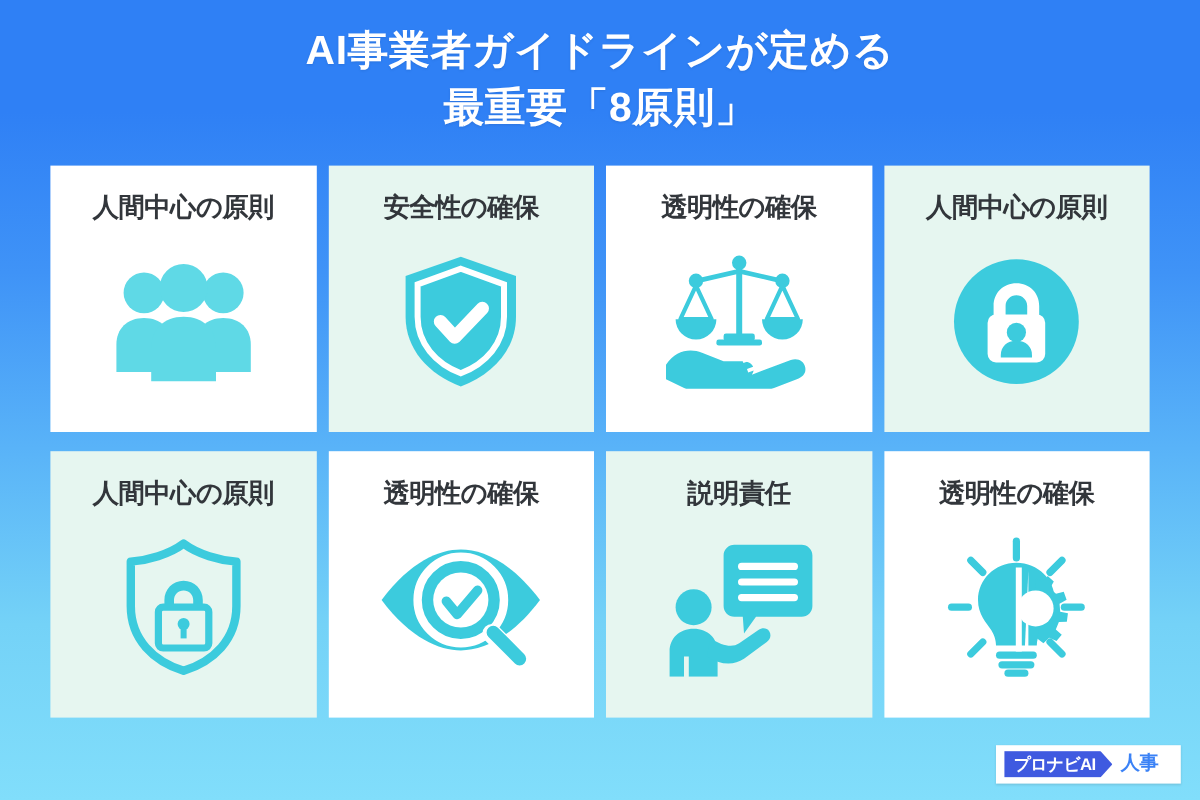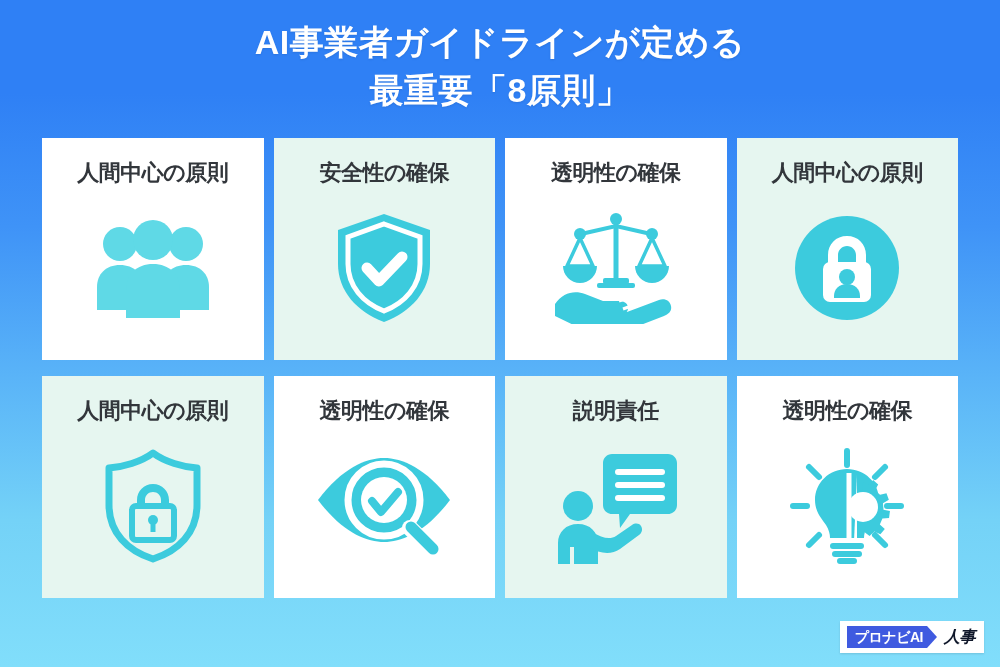--- a/index.html
+++ b/index.html
@@ -85,44 +85,43 @@
   .card-icon svg {
     display: block;
   }
 
   
   #logo-badge {
     position: absolute;
     right: 16px;
     bottom: 14px;
     background: #ffffff;
-    padding: 5px 9px 5px 7px;
+    padding: 5px 19px 5px 7px;
     display: flex;
     align-items: center;
     gap: 7px;
     box-shadow: 0 1px 2px rgba(0,0,0,0.12);
   }
   #logo-pennant {
     position: relative;
     background: #3f5ae0;
     color: #ffffff;
     font-size: 14px;
     font-weight: 700;
     letter-spacing: -0.5px;
     padding: 3px 14px 3px 8px;
     line-height: 1.15;
     clip-path: polygon(0 0, calc(100% - 10px) 0, 100% 50%, calc(100% - 10px) 100%, 0 100%);
   }
   #logo-suffix {
     font-size: 16px;
     font-weight: 700;
-    color: #0f172a;
+    color: #3b82f6;
     letter-spacing: -0.5px;
     line-height: 1.1;
-    font-style: italic;
   }
 </style>
 </head>
 <body>
 
 <div id="poster">
 
   <div id="title-block">
     <div class="title-line">AI事業者ガイドラインが定める</div>
     <div class="title-line">最重要「8原則」</div>

